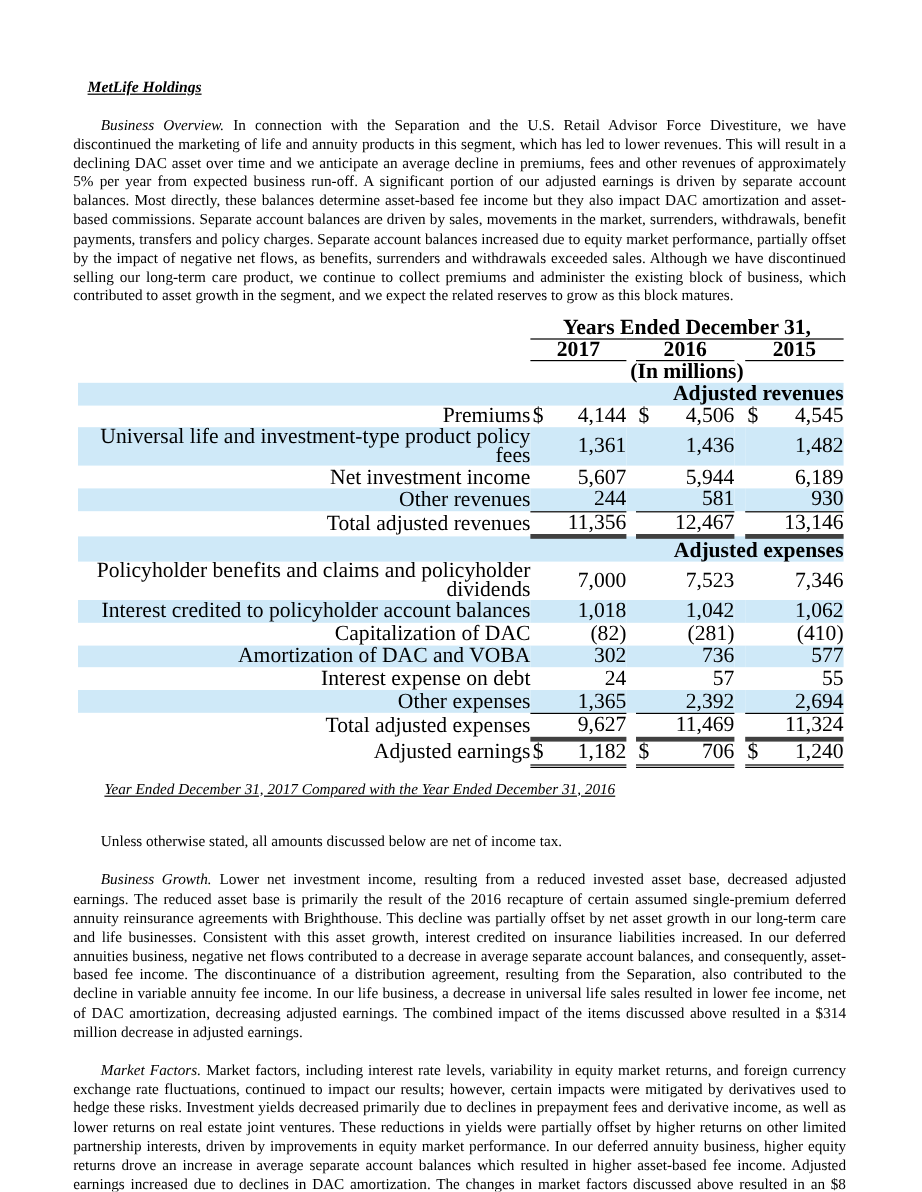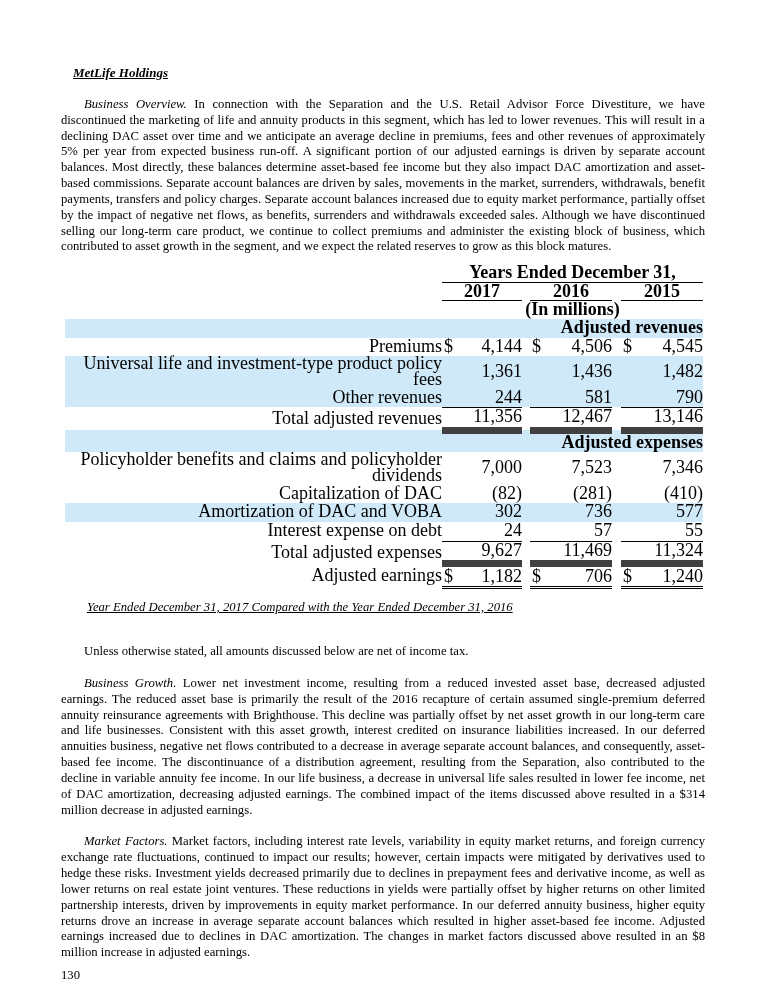--- a/index.html
+++ b/index.html
@@ -31,21 +31,21 @@
   table.fin td{padding:0;vertical-align:middle;height:18.8px;}
   table.fin thead td{height:17.5px;font-weight:bold;text-align:center;}
   .yrs-span{border-bottom:1px solid #000;}
   td.yr{border-bottom:1px solid #000;}
   td.lbl{text-align:right;padding-left:6px;}
   td.lbl.bold{font-weight:bold;}
   td.lbl.ind1{padding-left:16px;}
   td.lbl.ind2{padding-left:28px;}
   td.num{text-align:right;padding-right:3px;}
   td.num .dollar{float:left;padding-left:2px;}
-  td.num.total{border-top:1px solid #000;border-bottom:7px solid #404040;}
+  td.num.total{border-top:1px solid #000;border-bottom:4px solid #404040;}
   td.num.grand{border-top:1px solid #000;border-bottom:3px double #000;}
   tr.shaded{background:#CFE9F8;}
   
   .compare-heading{
     font-style:italic;text-decoration:underline;
     margin:11px 0 28px 26px;text-align:left;
   }
   .tax-note{margin-bottom:7px;}
   .page-number{
     text-align:left;margin-top:4px;
@@ -100,47 +100,63 @@
           <td class="num"><span class="dollar">$</span><span>4,545</span></td>
         </tr>
         <tr class="shaded">
           <td class="lbl">Universal life and investment-type product policy fees</td>
           <td class="num"><span class="dollar"></span><span>1,361</span></td>
           <td></td>
           <td class="num"><span class="dollar"></span><span>1,436</span></td>
           <td></td>
           <td class="num"><span class="dollar"></span><span>1,482</span></td>
         </tr>
+        <tr>
+          <td class="lbl">Net investment income</td>
+          <td class="num"><span class="dollar"></span><span>5,607</span></td>
+          <td></td>
+          <td class="num"><span class="dollar"></span><span>5,944</span></td>
+          <td></td>
+          <td class="num"><span class="dollar"></span><span>6,189</span></td>
+        </tr>
         <tr class="shaded">
           <td class="lbl">Other revenues</td>
           <td class="num"><span class="dollar"></span><span>244</span></td>
           <td></td>
           <td class="num"><span class="dollar"></span><span>581</span></td>
           <td></td>
-          <td class="num"><span class="dollar"></span><span>790</span></td>
+          <td class="num"><span class="dollar"></span><span>930</span></td>
         </tr>
         <tr>
           <td class="lbl ind1">Total adjusted revenues</td>
           <td class="num total"><span class="dollar"></span><span>11,356</span></td>
           <td></td>
           <td class="num total"><span class="dollar"></span><span>12,467</span></td>
           <td></td>
           <td class="num total"><span class="dollar"></span><span>13,146</span></td>
         </tr>
         <tr class="shaded">
           <td class="lbl bold" colspan="6">Adjusted expenses</td>
         </tr>
         <tr>
           <td class="lbl">Policyholder benefits and claims and policyholder dividends</td>
           <td class="num"><span class="dollar"></span><span>7,000</span></td>
           <td></td>
           <td class="num"><span class="dollar"></span><span>7,523</span></td>
           <td></td>
           <td class="num"><span class="dollar"></span><span>7,346</span></td>
         </tr>
+        <tr class="shaded">
+          <td class="lbl">Interest credited to policyholder account balances</td>
+          <td class="num"><span class="dollar"></span><span>1,018</span></td>
+          <td></td>
+          <td class="num"><span class="dollar"></span><span>1,042</span></td>
+          <td></td>
+          <td class="num"><span class="dollar"></span><span>1,062</span></td>
+        </tr>
         <tr>
           <td class="lbl">Capitalization of DAC</td>
           <td class="num"><span class="dollar"></span><span>(82)</span></td>
           <td></td>
           <td class="num"><span class="dollar"></span><span>(281)</span></td>
           <td></td>
           <td class="num"><span class="dollar"></span><span>(410)</span></td>
         </tr>
         <tr class="shaded">
           <td class="lbl">Amortization of DAC and VOBA</td>
@@ -151,20 +167,28 @@
           <td class="num"><span class="dollar"></span><span>577</span></td>
         </tr>
         <tr>
           <td class="lbl">Interest expense on debt</td>
           <td class="num"><span class="dollar"></span><span>24</span></td>
           <td></td>
           <td class="num"><span class="dollar"></span><span>57</span></td>
           <td></td>
           <td class="num"><span class="dollar"></span><span>55</span></td>
         </tr>
+        <tr class="shaded">
+          <td class="lbl">Other expenses</td>
+          <td class="num"><span class="dollar"></span><span>1,365</span></td>
+          <td></td>
+          <td class="num"><span class="dollar"></span><span>2,392</span></td>
+          <td></td>
+          <td class="num"><span class="dollar"></span><span>2,694</span></td>
+        </tr>
         <tr>
           <td class="lbl ind1">Total adjusted expenses</td>
           <td class="num total"><span class="dollar"></span><span>9,627</span></td>
           <td></td>
           <td class="num total"><span class="dollar"></span><span>11,469</span></td>
           <td></td>
           <td class="num total"><span class="dollar"></span><span>11,324</span></td>
         </tr>
         <tr>
           <td class="lbl ind2">Adjusted earnings</td>

